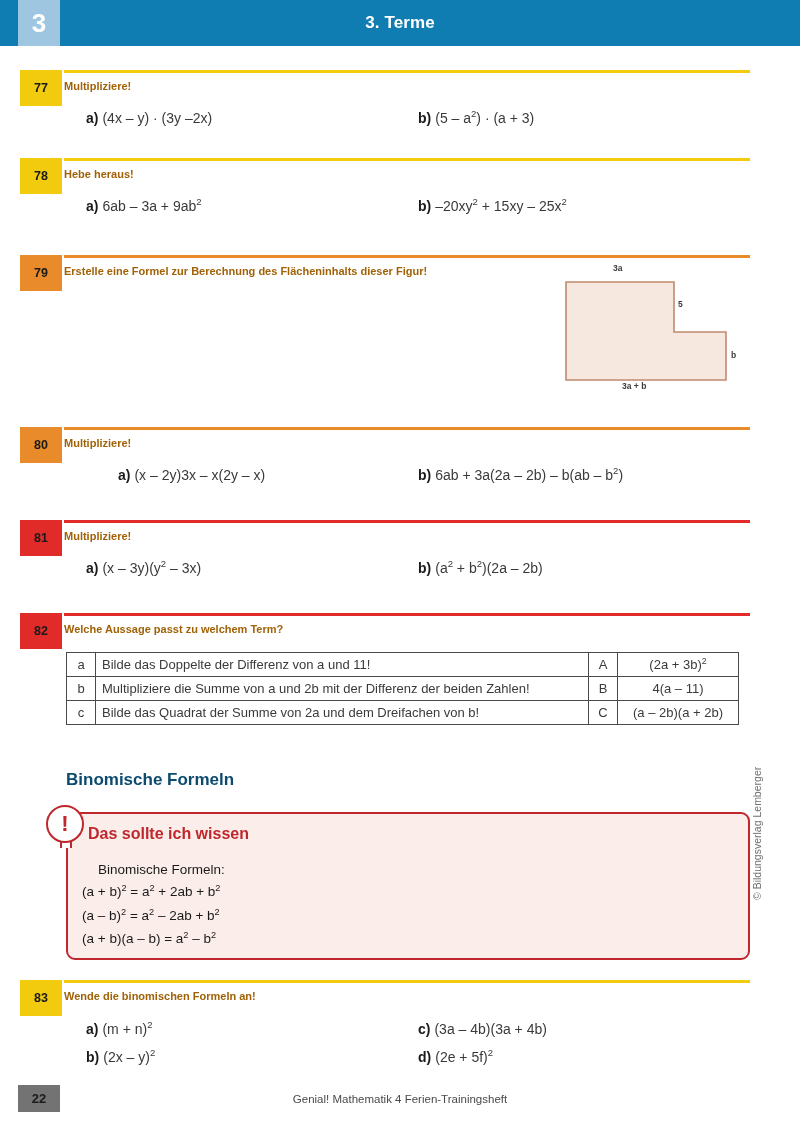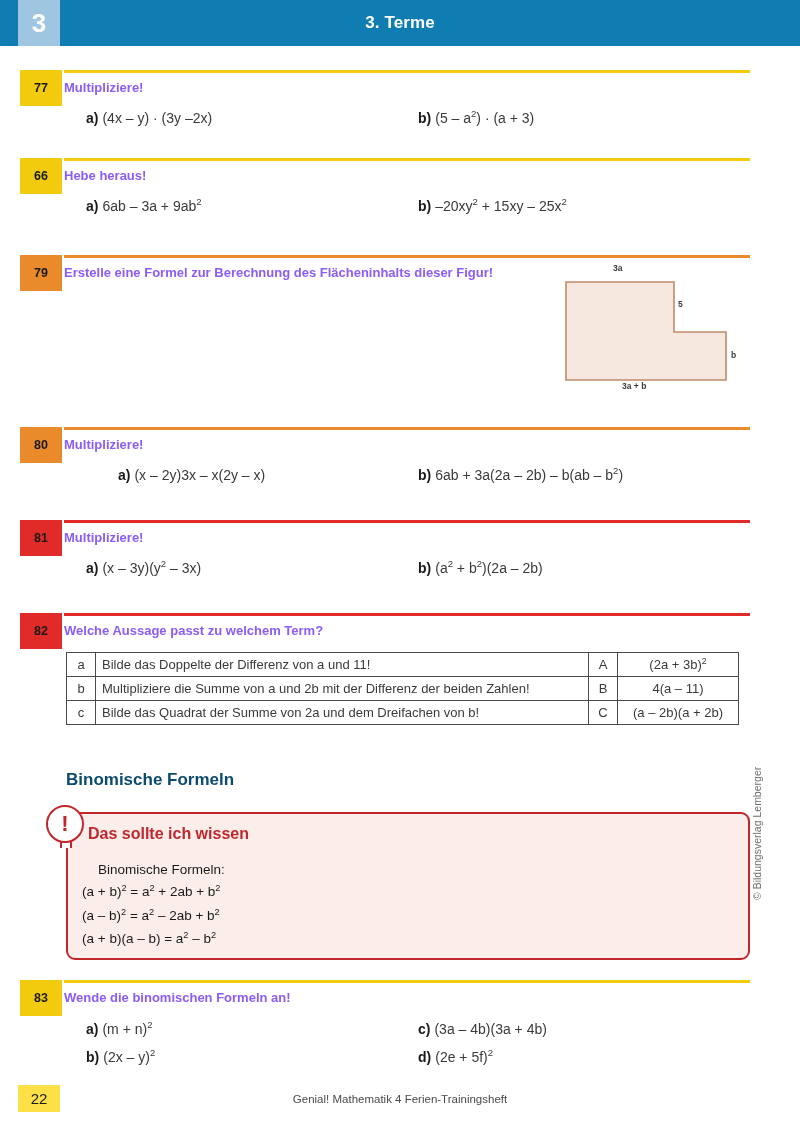--- a/index.html
+++ b/index.html
@@ -69,23 +69,23 @@
     display: flex;
     align-items: center;
     justify-content: center;
     font-size: 12.5px;
     font-weight: bold;
     color: #1a1a1a;
   }
   .ex-title {
     position: absolute;
     left: 44px; top: 9px;
-    font-size: 13px;
-    font-weight: bold;
-    color: #8b5cf6;
+    font-size: 11px;
+    font-weight: bold;
+    color: #a16207;
     line-height: 1.35;
   }
   .item {
     position: absolute;
     font-size: 14px;
     color: #3a3a3a;
     white-space: nowrap;
   }
   .item .lbl {
     font-weight: bold;
@@ -185,26 +185,26 @@
     font-size: 13.5px;
     color: #1a1a1a;
     white-space: nowrap;
   }
 
   
   .footer-pagebox {
     position: absolute;
     left: 18px; top: 1085px;
     width: 42px; height: 27px;
-    background: #fde047;
-    display: flex;
-    align-items: center;
-    justify-content: center;
-    font-size: 15px;
-    font-weight: normal;
+    background: #737373;
+    display: flex;
+    align-items: center;
+    justify-content: center;
+    font-size: 13px;
+    font-weight: bold;
     color: #1a1a1a;
   }
   .footer-center {
     position: absolute;
     left: 0; top: 1085px;
     width: 800px; height: 27px;
     display: flex;
     align-items: center;
     justify-content: center;
     font-size: 11.5px;
@@ -236,21 +236,21 @@
   <div class="item" style="left:66px; top:40px;">
     <span class="lbl">a)</span><span>(4x – y) · (3y –2x)</span>
   </div>
   <div class="item" style="left:398px; top:40px;">
     <span class="lbl">b)</span><span>(5 – a<sup>2</sup>) · (a + 3)</span>
   </div>
 </div>
 
 <div class="ex" id="ex78" style="top:158px;">
   <div class="ex-rule" style="background: rgb(242, 202, 14);"></div>
-  <div class="ex-badge" style="background: rgb(242, 202, 14);">66</div>
+  <div class="ex-badge" style="background: rgb(242, 202, 14);">78</div>
   <div class="ex-title">Hebe heraus!</div>
   <div class="item" style="left:66px; top:40px;">
     <span class="lbl">a)</span><span>6ab – 3a + 9ab<sup>2</sup></span>
   </div>
   <div class="item" style="left:398px; top:40px;">
     <span class="lbl">b)</span><span>–20xy<sup>2</sup> + 15xy – 25x<sup>2</sup></span>
   </div>
 </div>
 
 <div class="ex" id="ex79" style="top:255px;">

